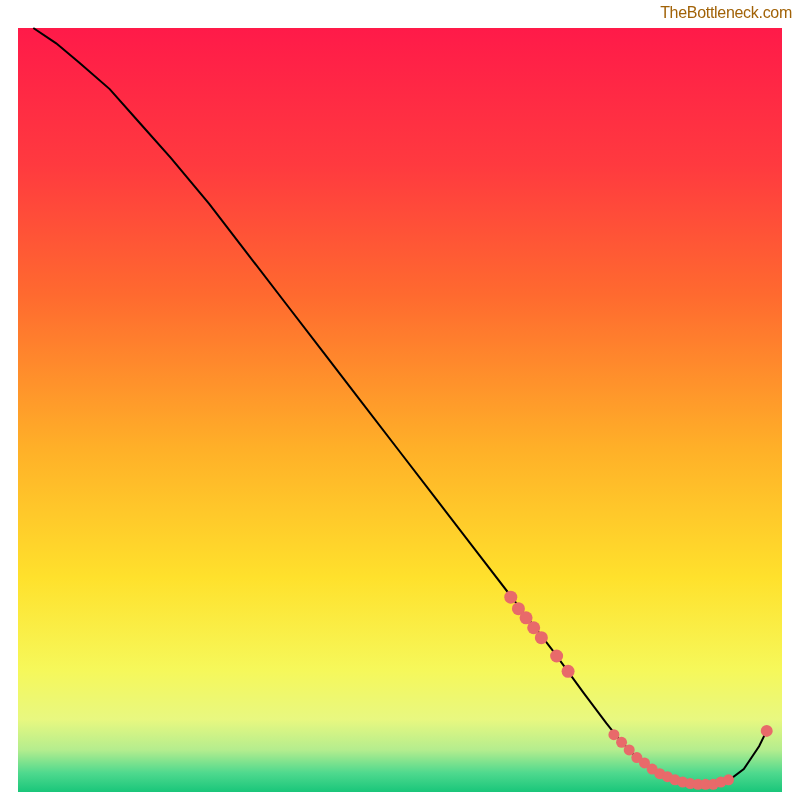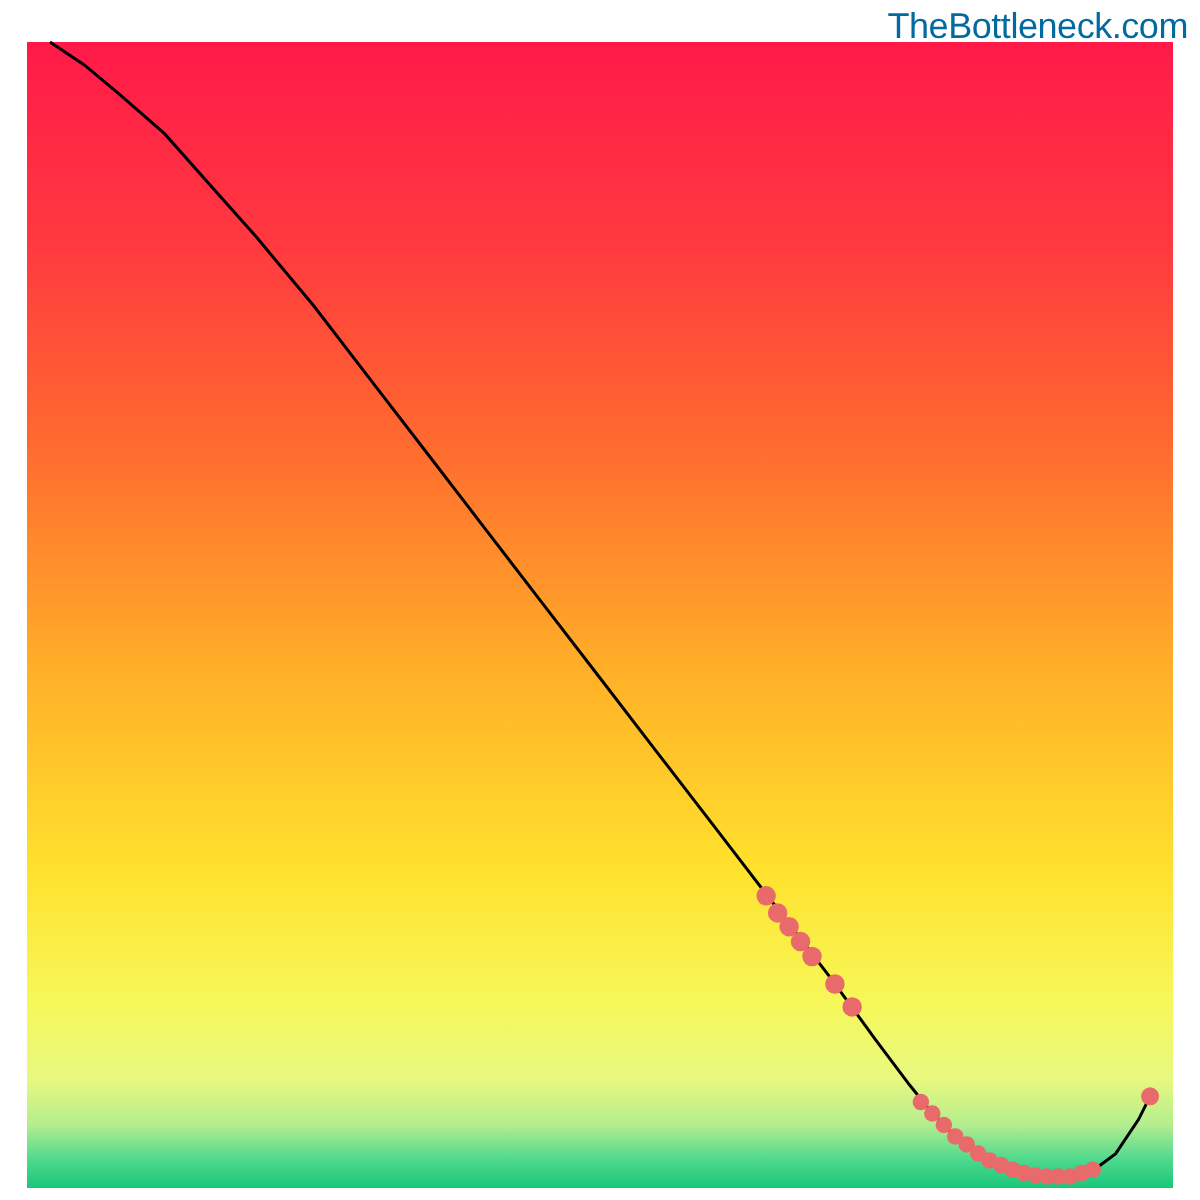--- a/index.html
+++ b/index.html
@@ -13,23 +13,23 @@
   }
   .container {
     position: relative;
     width: 800px;
     height: 800px;
   }
   .watermark {
     position: absolute;
     top: 4px;
     right: 8px;
-    font-size: 24px;
+    font-size: 16px;
     font-weight: 500;
-    color: #0369a1;
+    color: #a16207;
     letter-spacing: -0.3px;
     z-index: 10;
   }
   svg {
     display: block;
   }
 </style>
 </head>
 <body>
 

